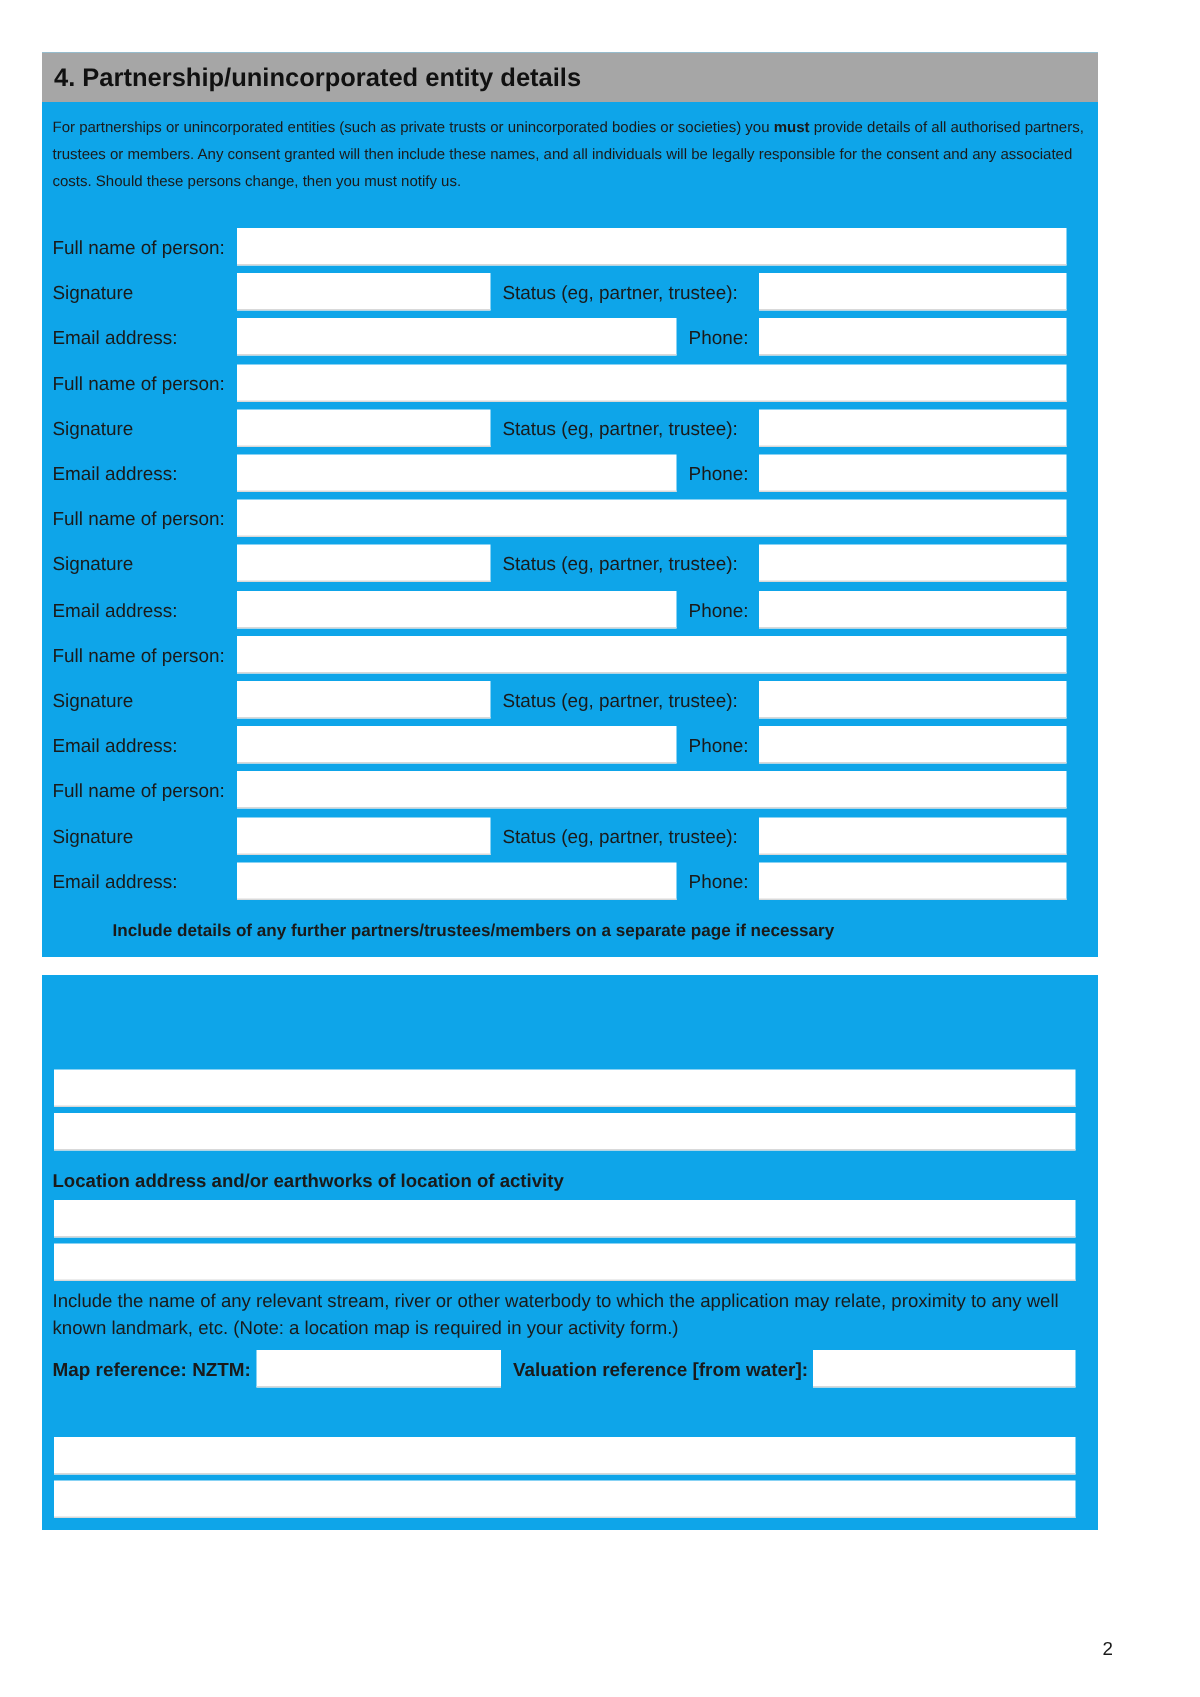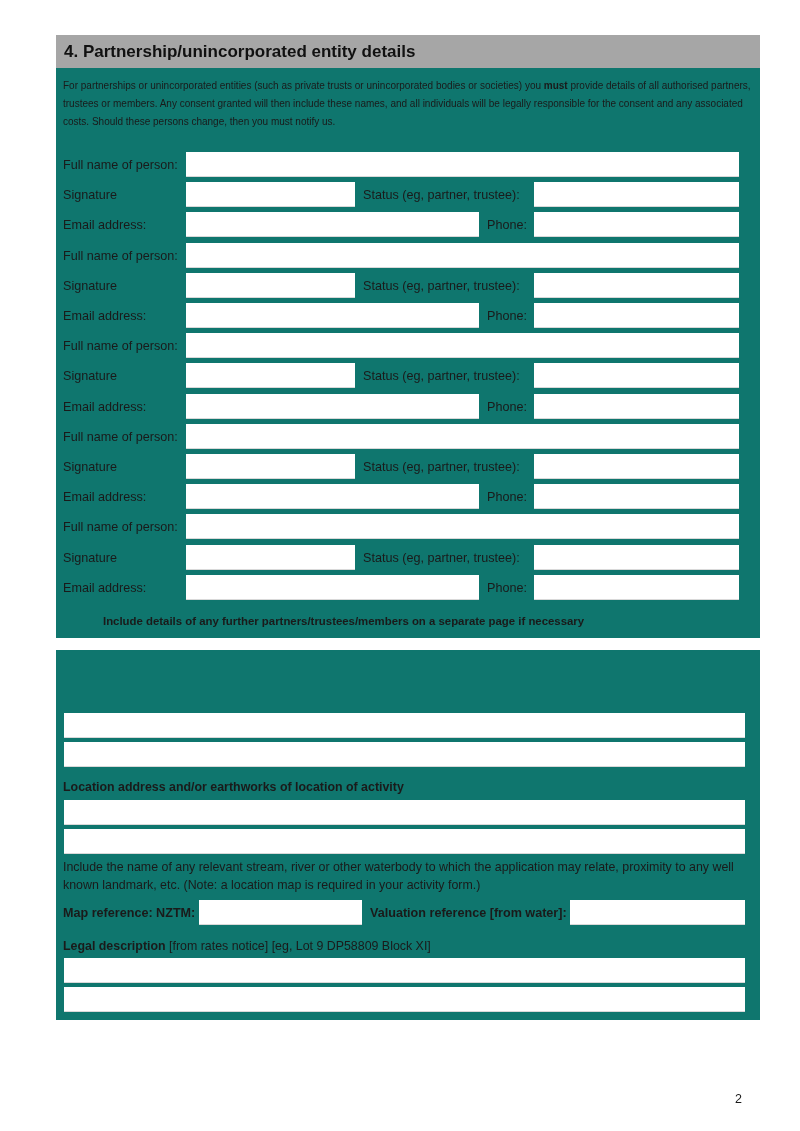--- a/index.html
+++ b/index.html
@@ -1,17 +1,17 @@
 <!DOCTYPE html>
 <html><head>
 <meta charset="utf-8">
 <style>
   html, body { margin: 0; padding: 0; background: #ffffff; }
   body { width: 800px; height: 1131px; position: relative; font-family: "Liberation Sans", sans-serif; color: #1a1a1a; overflow: hidden; }
-  .section { position: absolute; left: 56px; width: 704px; background: #0f766e; }
+  .section { position: absolute; left: 28px; width: 704px; background: #0ea5e9; }
   .sec-header { background: #a6a6a6; height: 33px; line-height: 33px; padding-left: 8px; font-size: 17px; font-weight: bold; color: #111; }
   .intro { position: absolute; left: 7px; width: 690px; font-size: 10px; line-height: 18px; }
   .lbl { position: absolute; font-size: 12.6px; line-height: 26px; height: 26px; white-space: nowrap; }
   .lbl.r { text-align: right; }
   .field { position: absolute; height: 25px; background: #ffffff; border-bottom: 1px solid #d9d9d9; box-sizing: border-box; }
   .field input { width: 100%; height: 100%; border: none; background: transparent; outline: none; padding: 0 4px; box-sizing: border-box; font-family: "Liberation Sans", sans-serif; font-size: 12px; }
   .note-bold { position: absolute; left: 7px; font-size: 11.4px; font-weight: bold; line-height: 16px; }
   .txt { position: absolute; font-size: 12.4px; line-height: 18px; }
   .b { font-weight: bold; }
   .small { font-size: 9.6px; font-weight: normal; }
@@ -101,21 +101,17 @@
   <div class="field" style="left:8px; top:150px; width:681px;"><input value="" style=""></div>
   <div class="field" style="left:8px; top:179px; width:681px;"><input value="" style=""></div>
 
   <div class="txt" style="left:7px; top:208px; width:690px;">Include the name of any relevant stream, river or other waterbody to which the application may relate, proximity to any well known landmark, etc. (Note: a location map is required in your activity form.)</div>
 
   <div class="lbl b" style="left:7px; top:250px;">Map reference: NZTM:</div>
   <div class="field" style="left:143px; top:250px; width:163px;"><input value="" style=""></div>
   <div class="lbl b" style="left:314px; top:250px;">Valuation reference [from water]:</div>
   <div class="field" style="left:514px; top:250px; width:175px;"><input value="" style=""></div>
 
-  <div class="txt" style="left:7px; top:287px;">
-    <span class="b">Legal description</span>
-    <span>[from rates notice] [eg, Lot 9 DP58809 Block XI]</span>
-  </div>
   <div class="field" style="left:8px; top:308px; width:681px;"><input value="" style=""></div>
   <div class="field" style="left:8px; top:337px; width:681px;"><input value="" style=""></div>
 </div>
 
 <div class="pagenum">2</div>
 
 </body></html>

